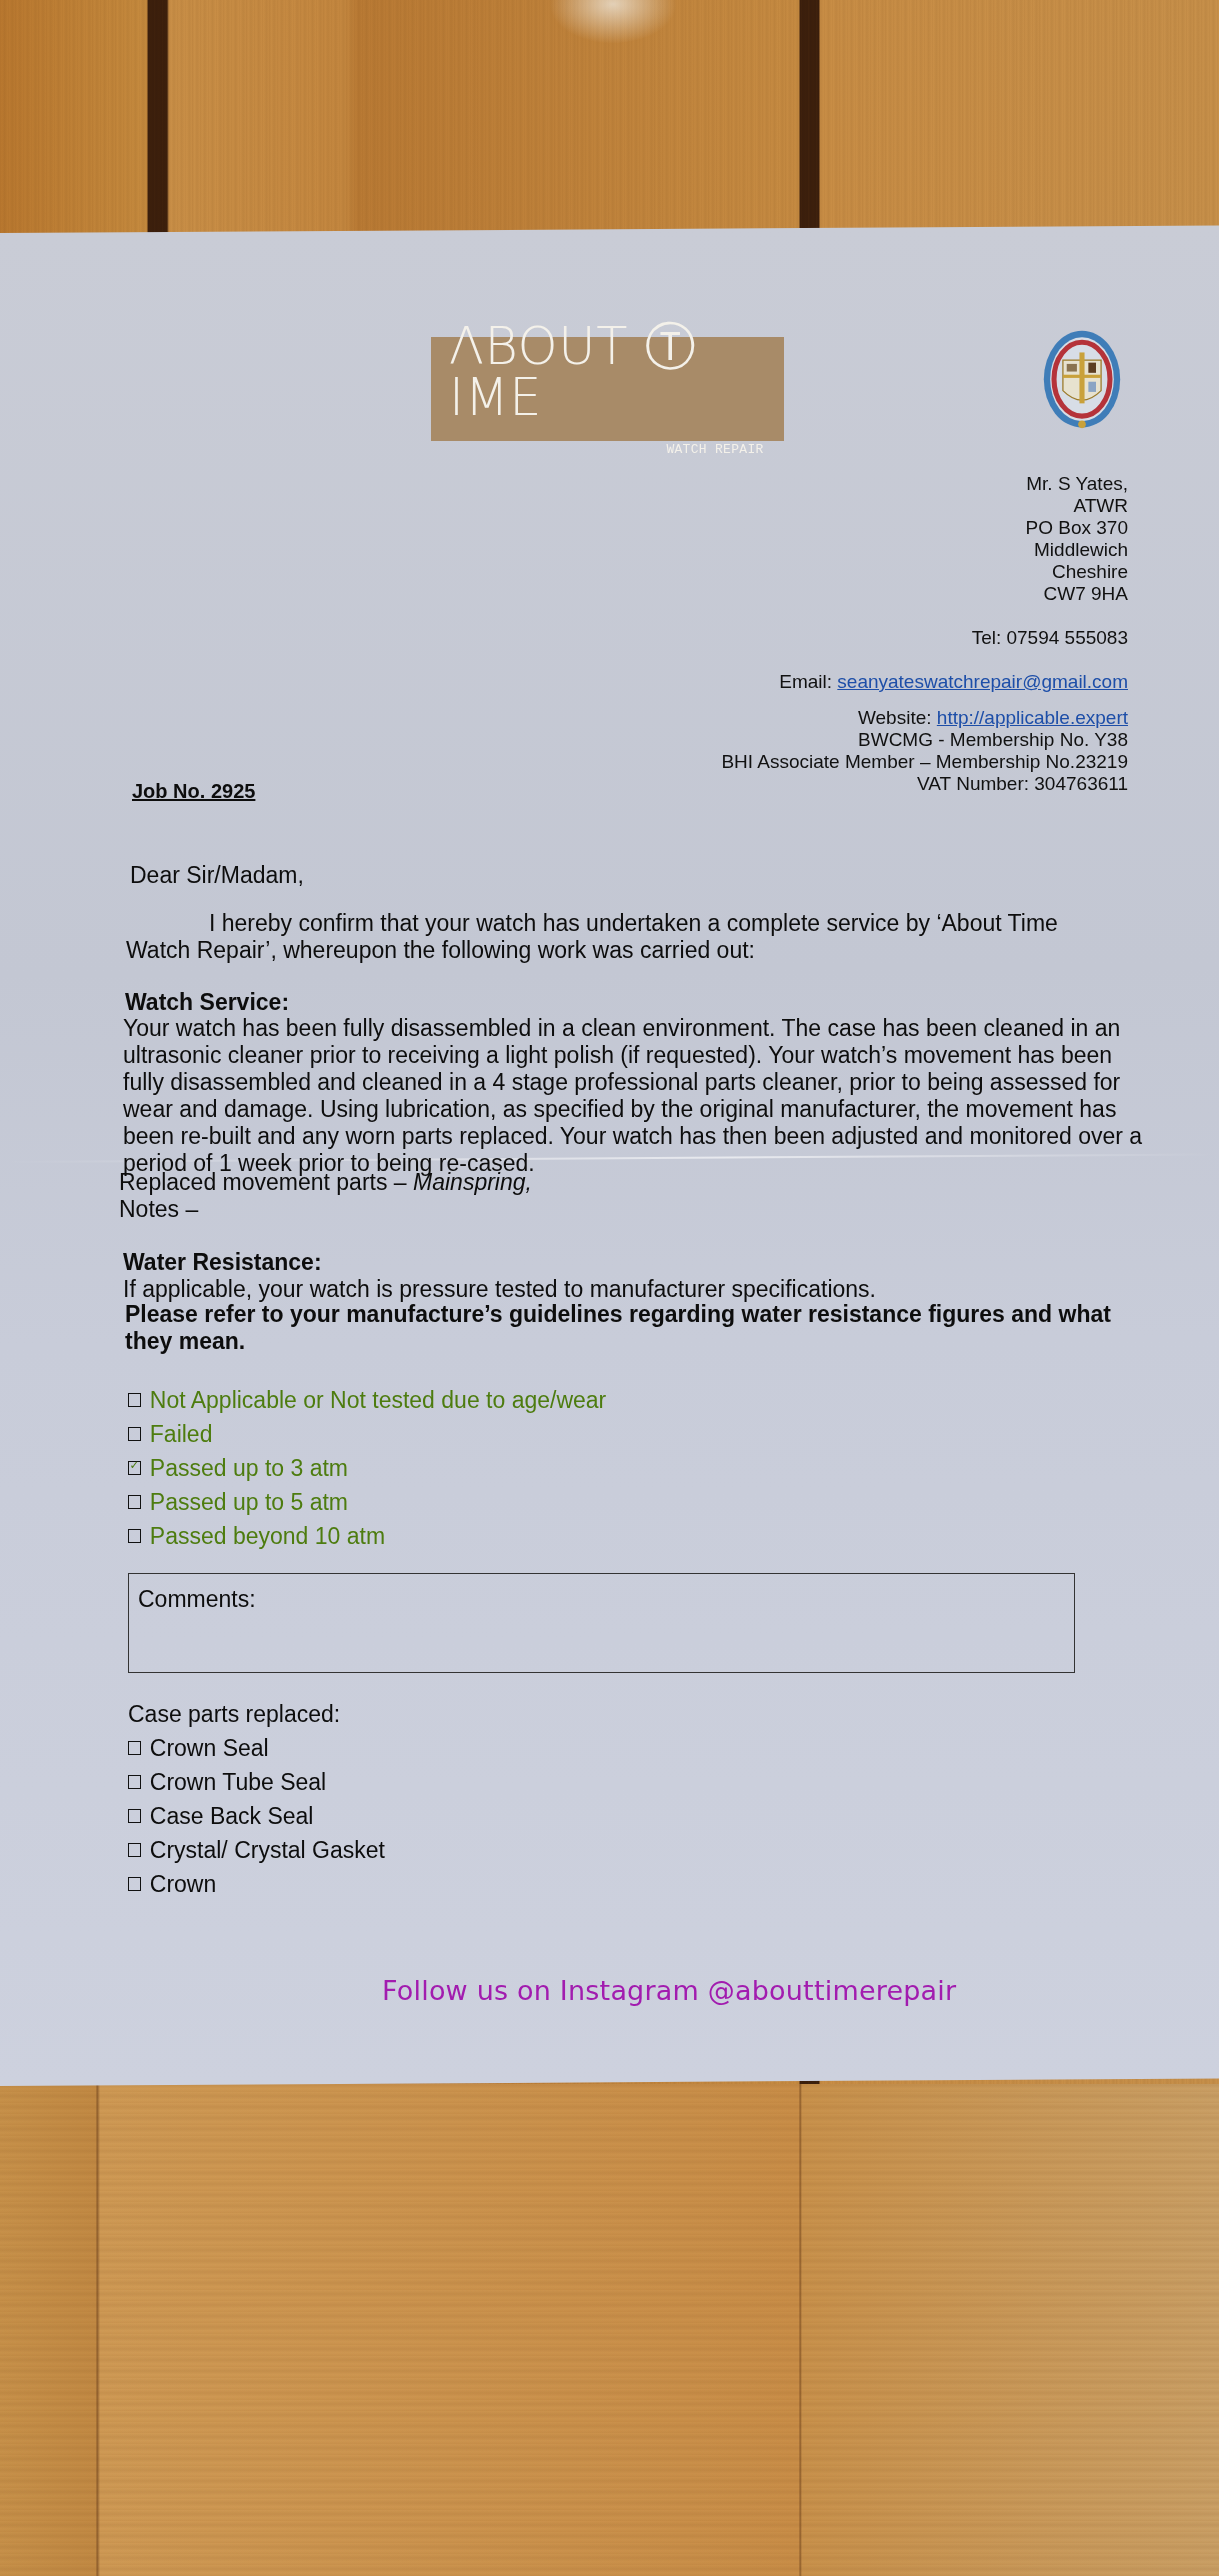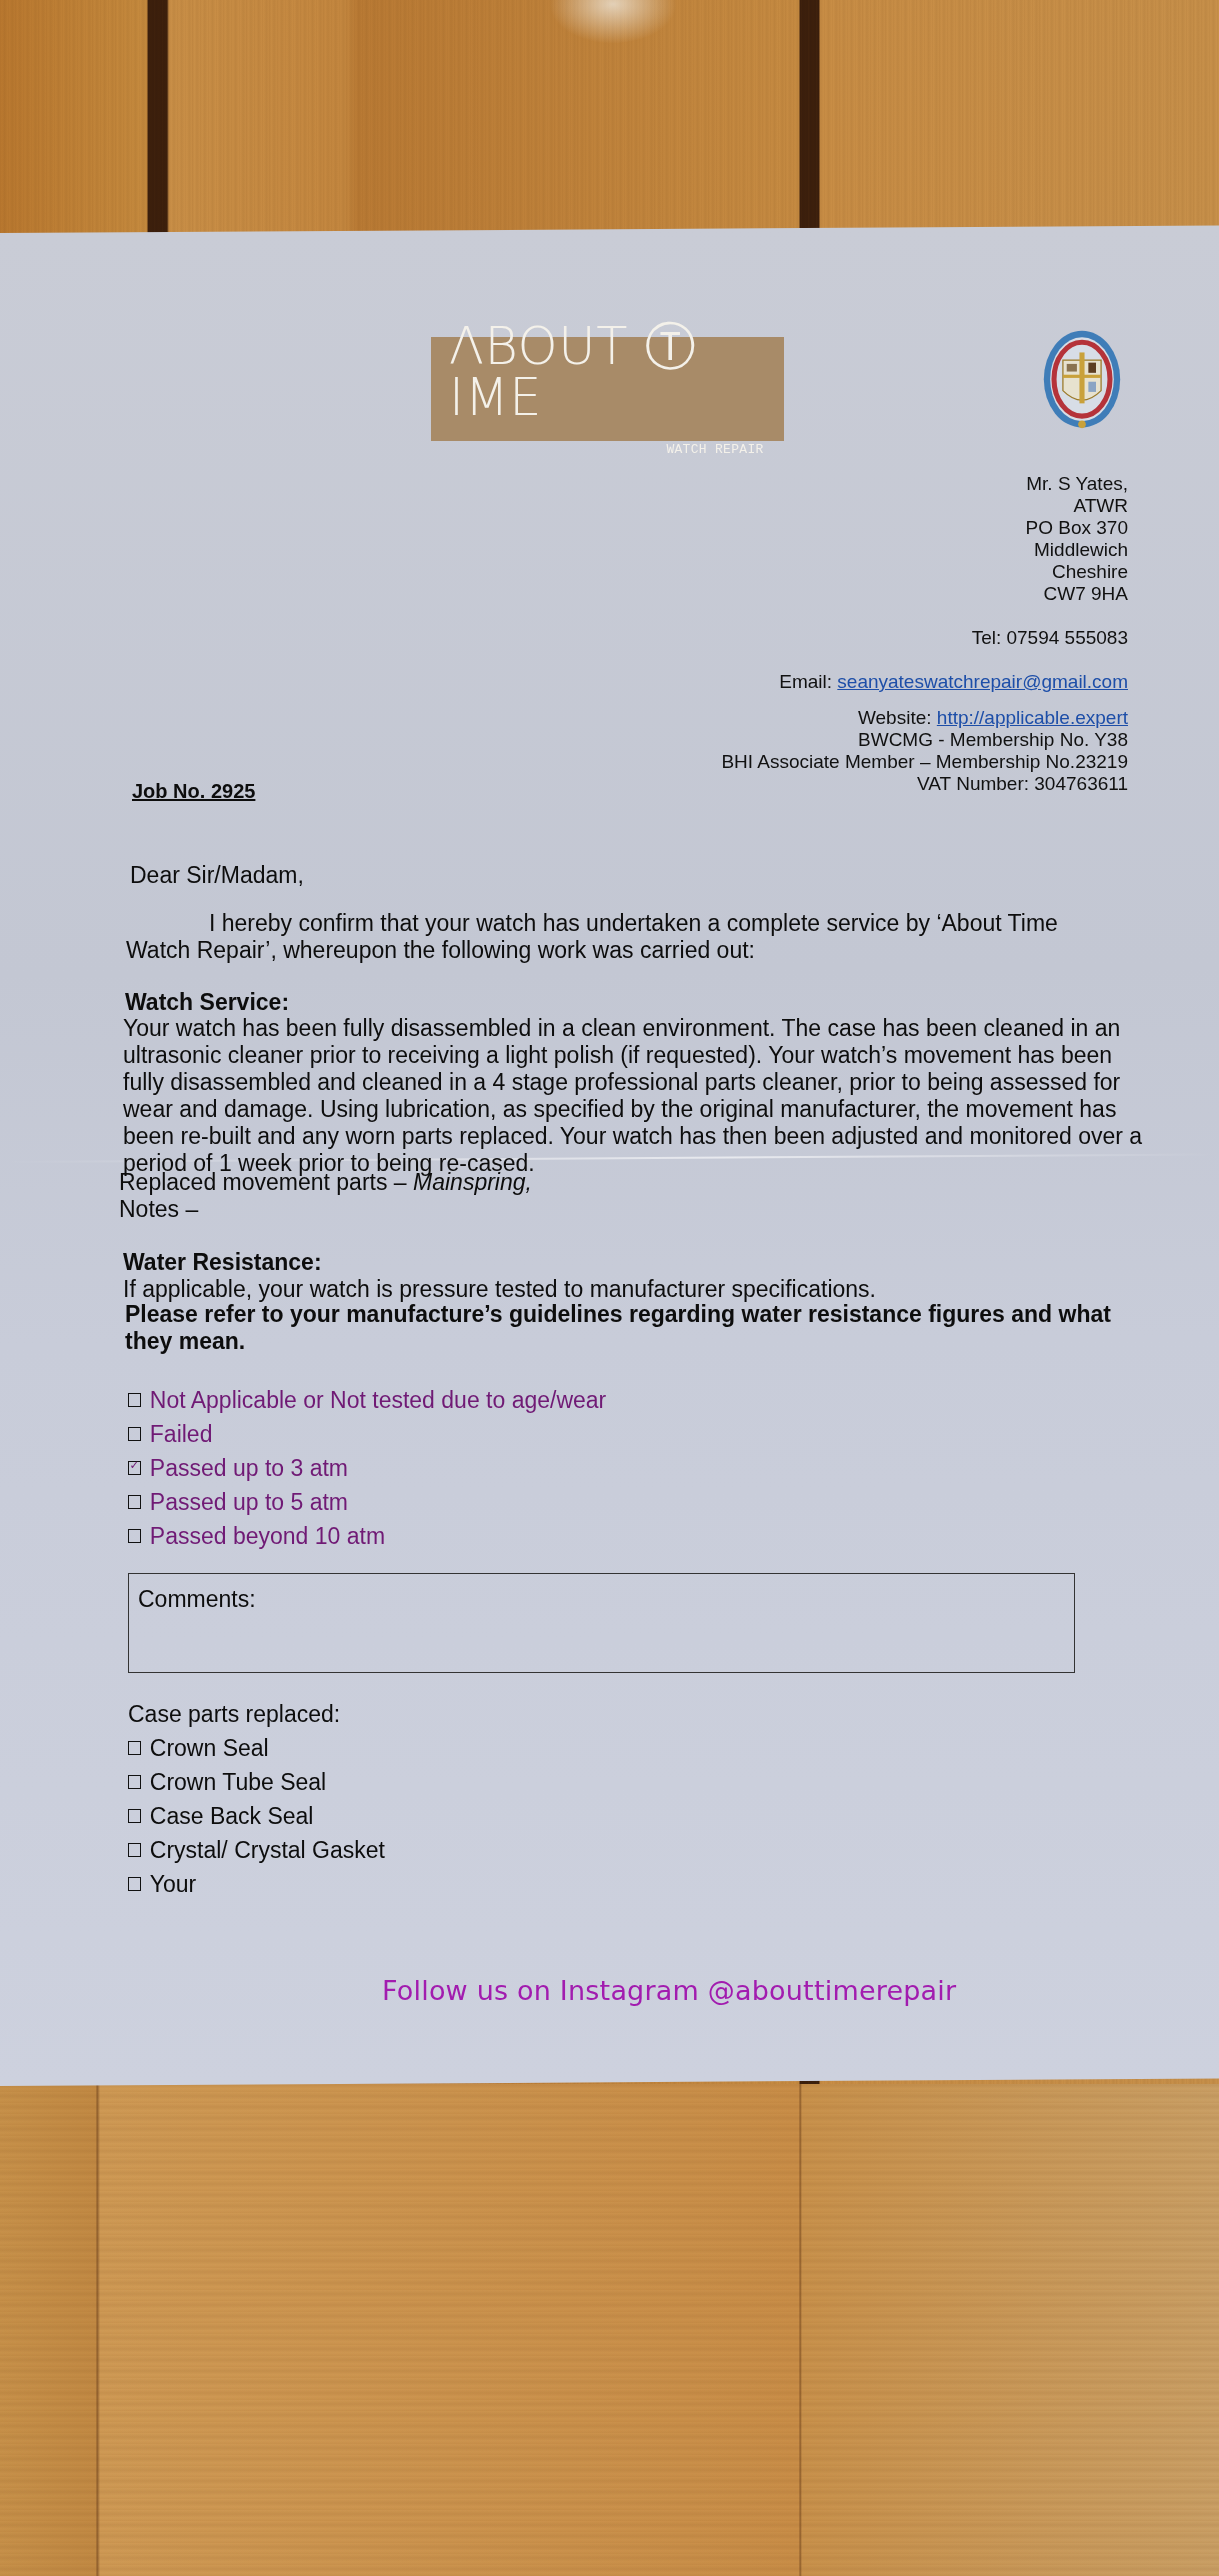--- a/index.html
+++ b/index.html
@@ -58,21 +58,21 @@
     .job { left: 132px; top: 778px; font-size: 20px; font-weight: bold; text-decoration: underline; }
     .greet { left: 130px; top: 862px; }
     .intro { left: 126px; top: 910px; width: 997px; text-indent: 83px; }
     .ws-head { left: 125px; top: 989px; font-weight: bold; }
     .ws-body { left: 123px; top: 1015px; width: 1022px; line-height: 27px; }
     .rep { left: 119px; top: 1169px; }
     .notes { left: 119px; top: 1196px; }
     .wr-head { left: 123px; top: 1249px; font-weight: bold; }
     .wr-body { left: 123px; top: 1276px; }
     .wr-bold { left: 125px; top: 1301px; width: 1022px; font-weight: bold; }
-    .checklist { position: absolute; left: 128px; top: 1383px; font-size: 23px; line-height: 34px; color: #701a75; }
+    .checklist { position: absolute; left: 128px; top: 1383px; font-size: 23px; line-height: 34px; color: #4d7c0f; }
     .checklist .row { display: flex; align-items: center; }
     .cb {
       display: inline-block; width: 12.8px; height: 14px; border: 1.3px solid #111;
       margin-right: 9px; position: relative; box-sizing: border-box;
     }
     .cb.checked::after {
       content: "✓"; position: absolute; left: 0.6px; top: -5.7px; font-size: 11.5px; line-height: 19px;
     }
     .comments {
       position: absolute; left: 128px; top: 1573px; width: 947px; height: 100px;
@@ -185,18 +185,18 @@
   <div class="row">
       <span class="cb"></span>
       <span>Case Back Seal</span>
     </div>
   <div class="row">
       <span class="cb"></span>
       <span>Crystal/ Crystal Gasket</span>
     </div>
   <div class="row">
       <span class="cb"></span>
-      <span>Your</span>
+      <span>Crown</span>
     </div>
 </div>
 
 <div class="insta">Follow us on Instagram @abouttimerepair</div>
 
 
 </body></html>

